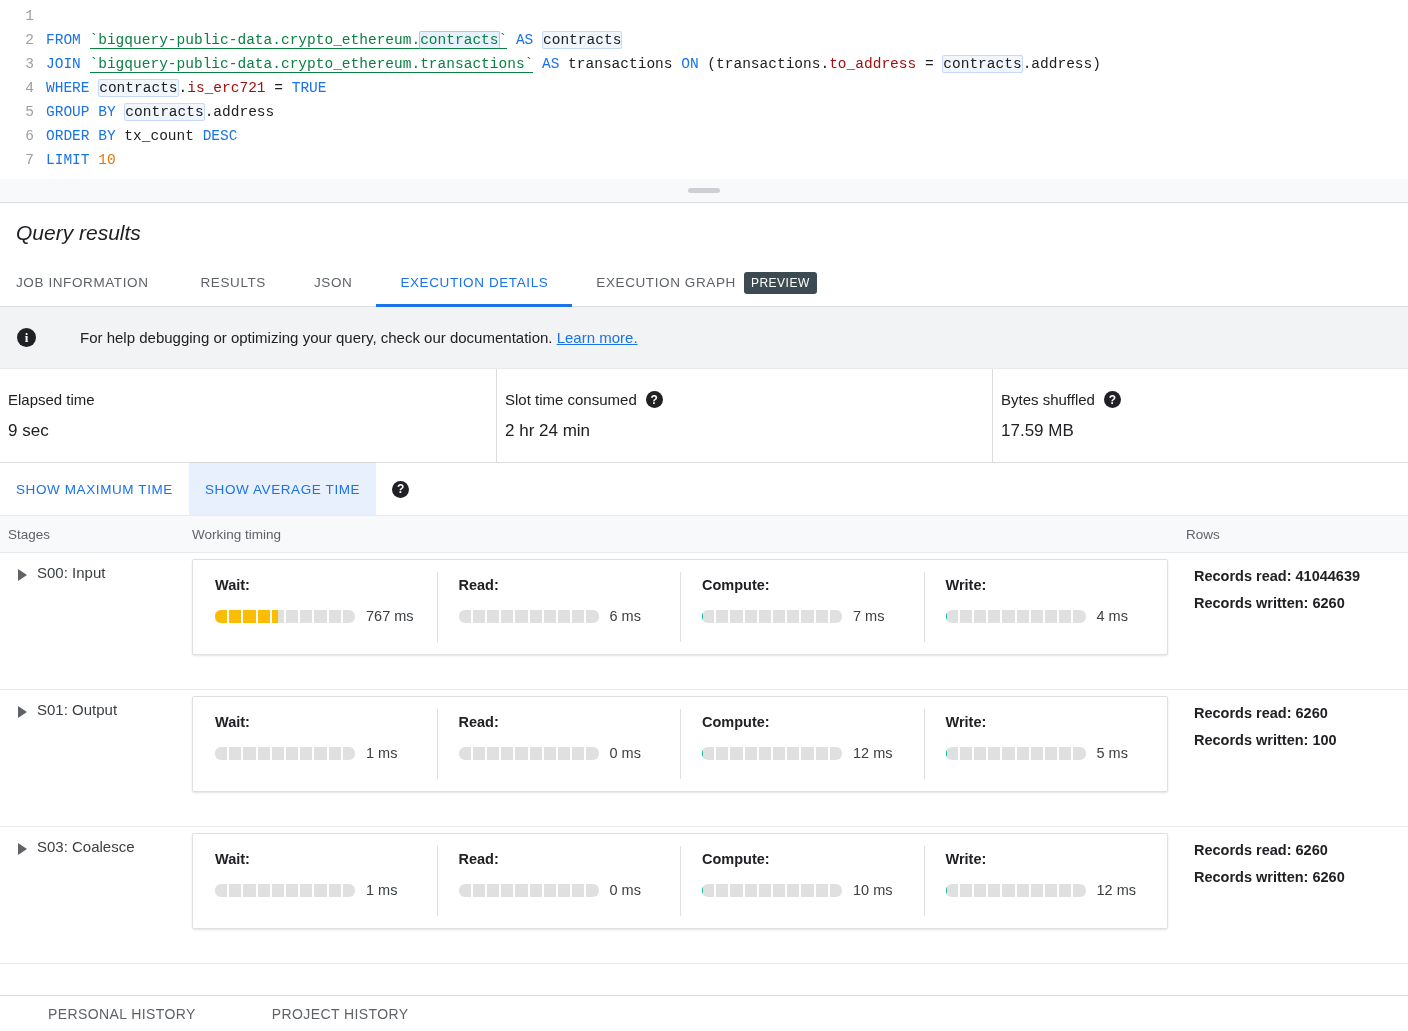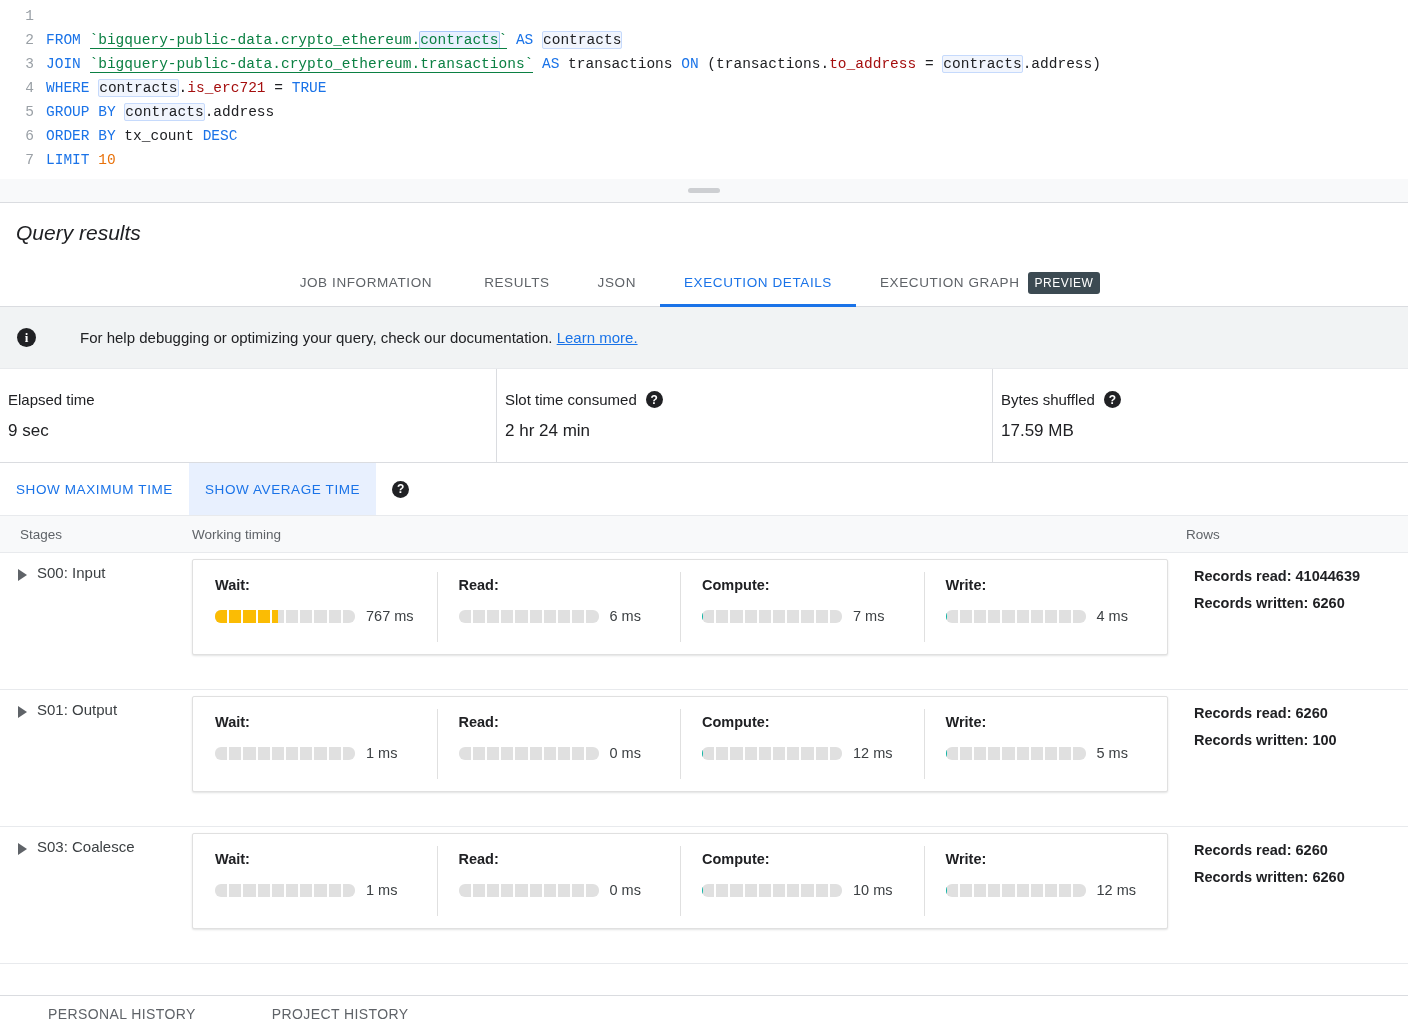--- a/index.html
+++ b/index.html
@@ -76,21 +76,20 @@
 
   
   #tabs {
     display: flex;
     align-items: stretch;
     height: 48px;
     border-bottom: 1px solid #dadce0;
     padding-left: 16px;
     font-size: 13.5px;
     letter-spacing: 0.6px;
-    justify-content: center;
   }
   .tab {
     display: flex; align-items: center;
     padding: 0 24px;
     color: #5f6368;
     font-weight: 500;
     cursor: pointer;
     position: relative;
     white-space: nowrap;
   }
@@ -185,21 +184,21 @@
   #stage-head {
     display: flex;
     height: 38px;
     background: #f8f9fa;
     border-top: 1px solid #e8eaed;
     border-bottom: 1px solid #e8eaed;
     align-items: center;
     font-size: 13.5px;
     color: #5f6368;
   }
-  .col-stages { width: 192px; padding-left: 20px; }
+  .col-stages { width: 192px; padding-left: 8px; }
   .col-timing { flex: 1; }
   .col-rows   { width: 222px; }
 
   .stage-row {
     display: flex;
     border-bottom: 1px solid #e8eaed;
     min-height: 137px;
     align-items: flex-start;
   }
   .stage-name-cell {

